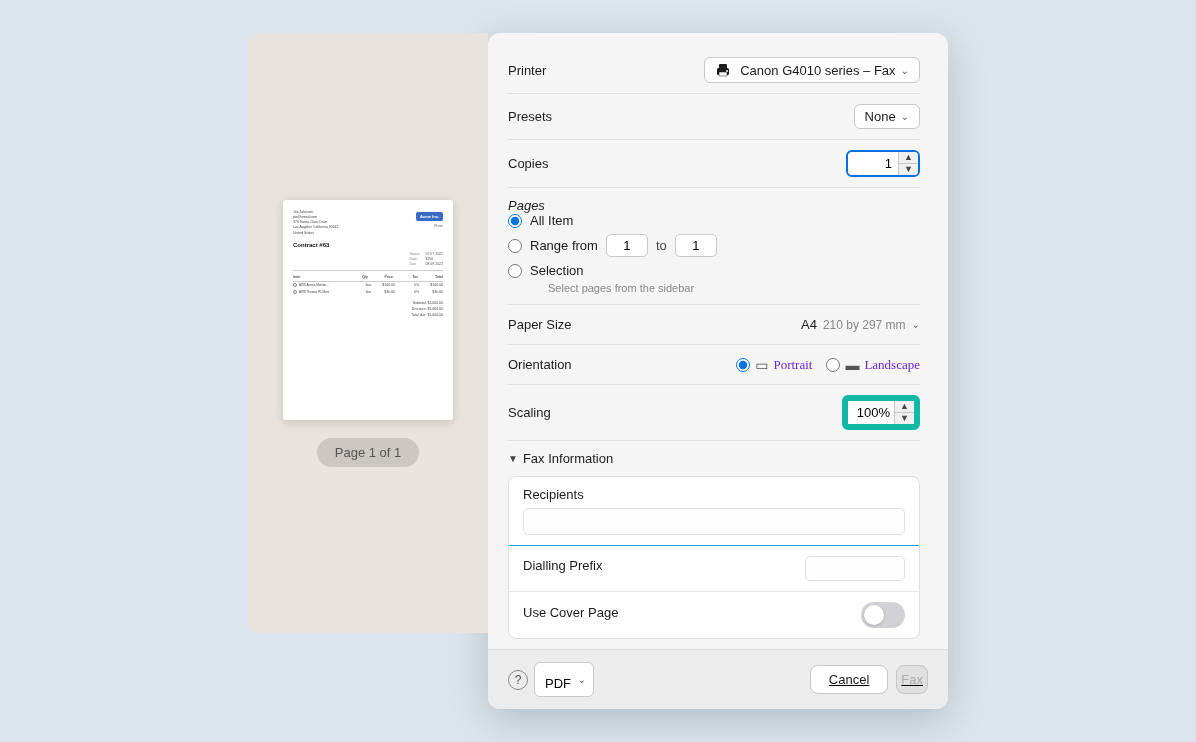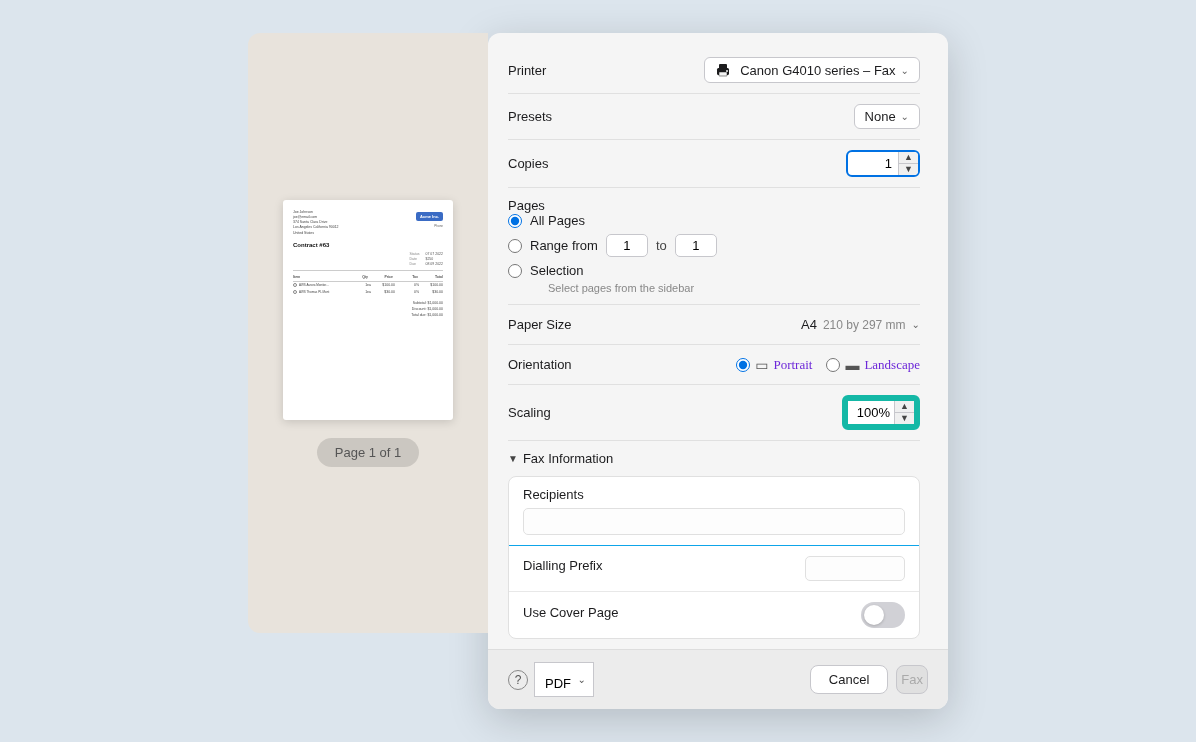--- a/index.html
+++ b/index.html
@@ -253,20 +253,21 @@
 
     
     .pages-section {
       padding: 10px 0;
       border-bottom: 1px solid #e0e0e0;
     }
 
     .pages-title {
       font-size: 13px;
       color: #1c1c1e;
+      font-style: italic;
     }
 
     .radio-row {
       display: flex;
       align-items: center;
       gap: 8px;
       margin-bottom: 6px;
     }
 
     .radio-input {
@@ -512,21 +513,21 @@
       justify-content: center;
       font-size: 12px;
       color: #555;
       cursor: pointer;
     }
 
     .pdf-select {
       appearance: none;
       background: #fff;
       border: 1px solid #c7c7cc;
-      border-radius: 0;
+      border-radius: 6px;
       padding: 13px 22px 5px 10px;
       font-size: 13px;
       cursor: pointer;
       position: relative;
     }
 
     .pdf-btn-wrap {
       position: relative;
       display: flex;
       align-items: center;
@@ -537,20 +538,21 @@
       right: 8px;
       pointer-events: none;
       font-size: 10px;
       color: #555;
     }
 
     .footer-right {
       display: flex;
       align-items: center;
       gap: 8px;
+      text-decoration: underline;
     }
 
     .cancel-btn {
       background: #fff;
       border: 1px solid #c7c7cc;
       border-radius: 8px;
       padding: 6px 18px;
       font-size: 13px;
       cursor: pointer;
       color: #1c1c1e;
@@ -680,21 +682,21 @@
             <button class="stepper-btn">▲</button>
             <button class="stepper-btn">▼</button>
           </div>
         </div>
       </div>
 
       <div class="pages-section">
         <div class="pages-title">Pages</div>
         <div class="radio-row">
           <input class="radio-input" type="radio" name="pages" id="all" checked="" style="">
-          <label class="radio-label" for="all">All Pages</label>
+          <label class="radio-label" for="all">All Item</label>
         </div>
         <div class="range-row">
           <input class="radio-input" type="radio" name="pages" id="range" style="">
           <label class="radio-label" for="range">Range from</label>
           <input class="range-input" type="text" value="1" style="">
           <span class="range-sep">to</span>
           <input class="range-input" type="text" value="1" style="">
         </div>
         <div class="radio-row">
           <input class="radio-input" type="radio" name="pages" id="selection" style="">

